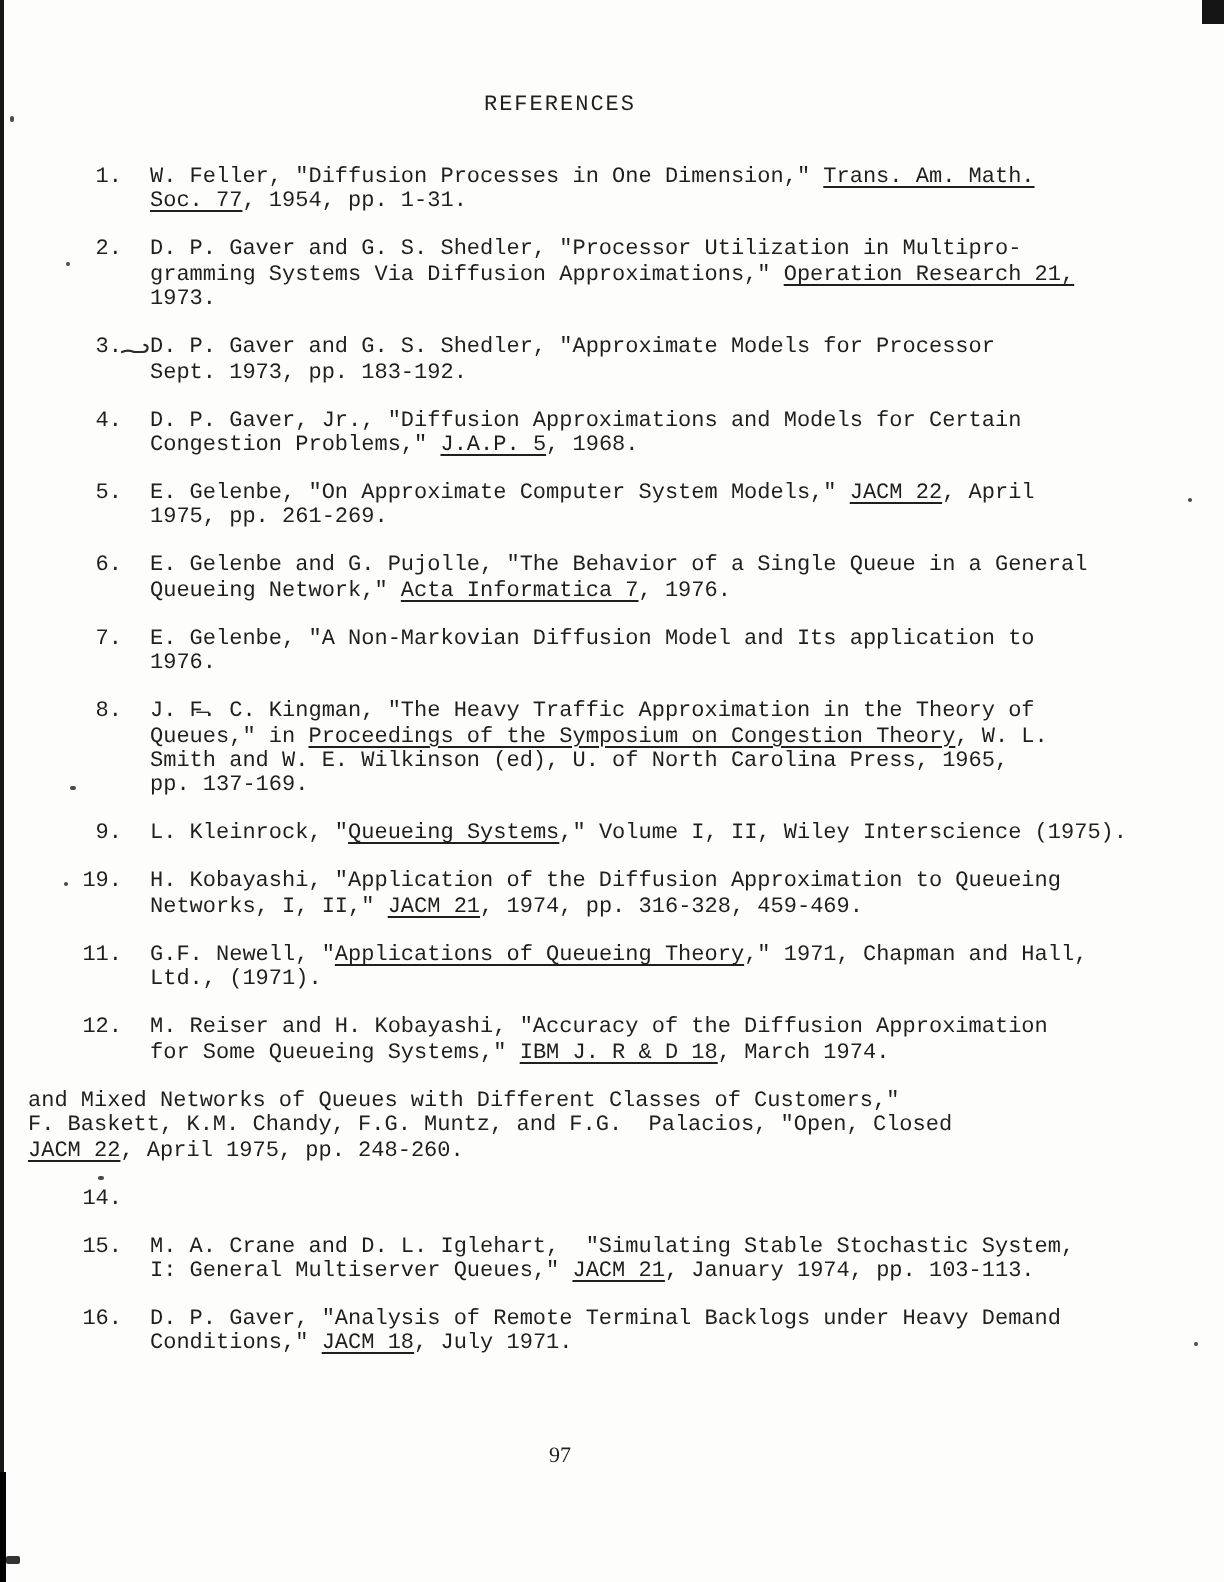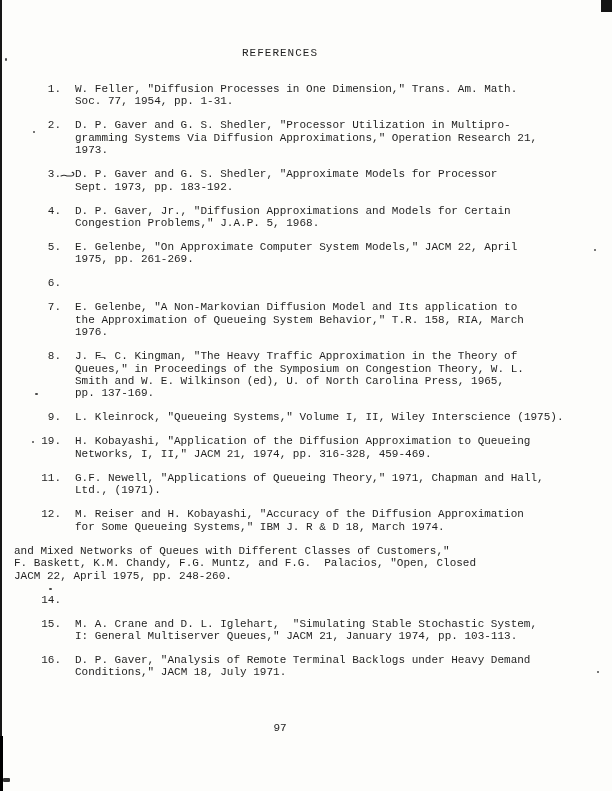--- a/index.html
+++ b/index.html
@@ -24,30 +24,31 @@
   .speck{position:absolute;background:#4a4a4a;border-radius:1px;}
   .blob-bl{position:absolute;left:3px;top:778px;width:7px;height:4px;background:#333;border-radius:1px;}
 
   .title{
     position:absolute;top:47px;left:0;width:560px;
     text-align:center;letter-spacing:1px;
   }
   .pagenum{
     position:absolute;top:722px;left:0;width:560px;
     text-align:center;
+    font-family:Liberation Serif, serif;
   }
   .refs{
     position:absolute;top:83px;left:0;width:600px;
   }
   .ref{display:flex;margin-bottom:11.6px;}
   .ref .num{
     flex:none;width:61px;text-align:right;position:relative;
   }
   .ref .body{margin-left:14px;white-space:pre;}
-  .u{text-underline-offset:2px;text-decoration-thickness:1px;}
+  .u{text-decoration:underline;text-underline-offset:2px;text-decoration-thickness:1px;}
   .mark{position:absolute;right:-16px;top:1px;}
 </style>
 </head>
 <body>
 
 <div class="page">
 
   <div class="edge-left"></div>
   <div class="edge-left-thick"></div>
   <div class="corner-tr"></div>
@@ -80,24 +81,25 @@
       <div class="ref">
         <div class="num">4.</div>
         <div class="body"><div class="line"><span>D. P. Gaver, Jr., "Diffusion Approximations and Models for Certain</span></div><div class="line"><span>Congestion Problems," </span><span class="u">J.A.P. 5</span><span>, 1968.</span></div></div>
       </div>
       <div class="ref">
         <div class="num">5.</div>
         <div class="body"><div class="line"><span>E. Gelenbe, "On Approximate Computer System Models," </span><span class="u">JACM 22</span><span>, April</span></div><div class="line"><span>1975, pp. 261-269.</span></div></div>
       </div>
       <div class="ref">
         <div class="num">6.</div>
+        <div class="body"><div class="line"><span>E. Gelenbe and G. Pujolle, "The Behavior of a Single Queue in a General</span></div><div class="line"><span>Queueing Network," </span><span class="u">Acta Informatica 7</span><span>, 1976.</span></div></div>
       </div>
       <div class="ref">
         <div class="num">7.</div>
-        <div class="body"><div class="line"><span>E. Gelenbe, "A Non-Markovian Diffusion Model and Its application to</span></div><div class="line"><span>the Approximation of Queueing System Behavior," T.R. 158, RIA, March</span></div><div class="line"><span>1976.</span></div></div>
+        <div class="body"><div class="line"><span>E. Gelenbe, "A Non-Markovian Diffusion Model and Its application to</span></div><div class="line"><span>1976.</span></div></div>
       </div>
       <div class="ref">
         <div class="num">8.</div>
         <div class="body"><div class="line"><span>J. F̶. C. Kingman, "The Heavy Traffic Approximation in the Theory of</span></div><div class="line"><span>Queues," in </span><span class="u">Proceedings of the Symposium on Congestion Theory</span><span>, W. L.</span></div><div class="line"><span>Smith and W. E. Wilkinson (ed), U. of North Carolina Press, 1965,</span></div><div class="line"><span>pp. 137-169.</span></div></div>
       </div>
       <div class="ref">
         <div class="num">9.</div>
         <div class="body"><div class="line"><span>L. Kleinrock, "</span><span class="u">Queueing Systems</span><span>," Volume I, II, Wiley Interscience (1975).</span></div></div>
       </div>
       <div class="ref">

